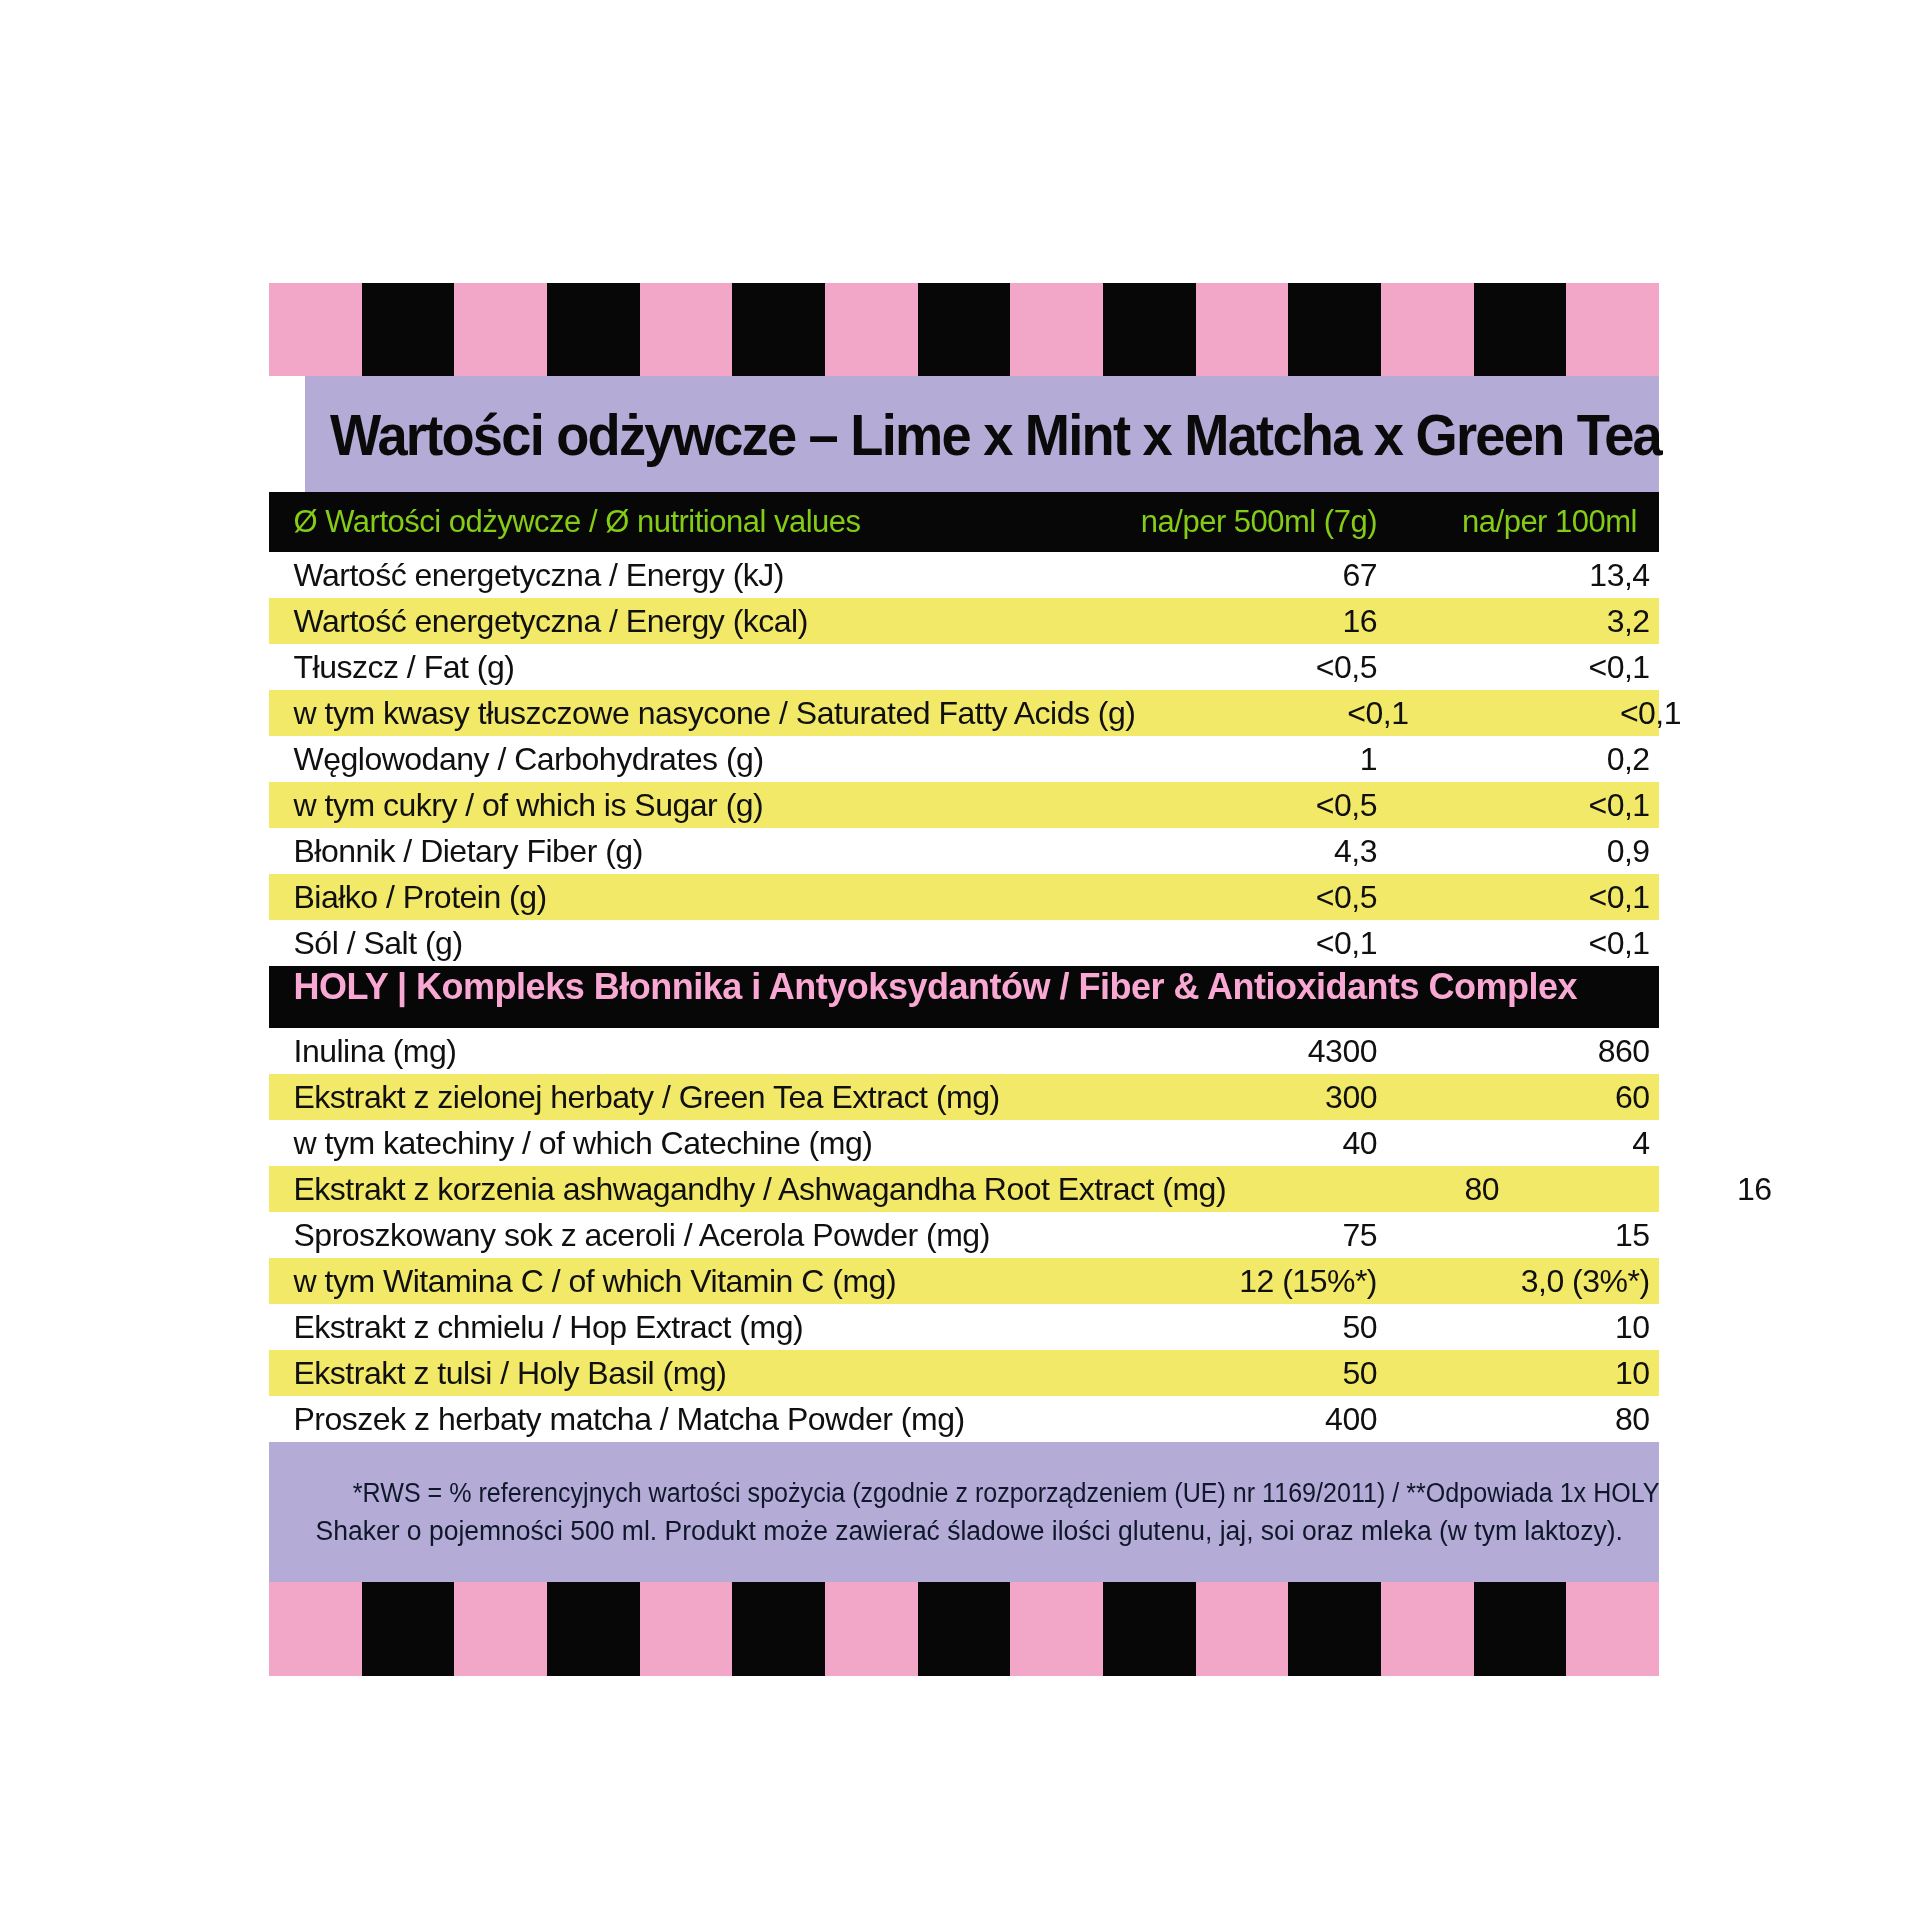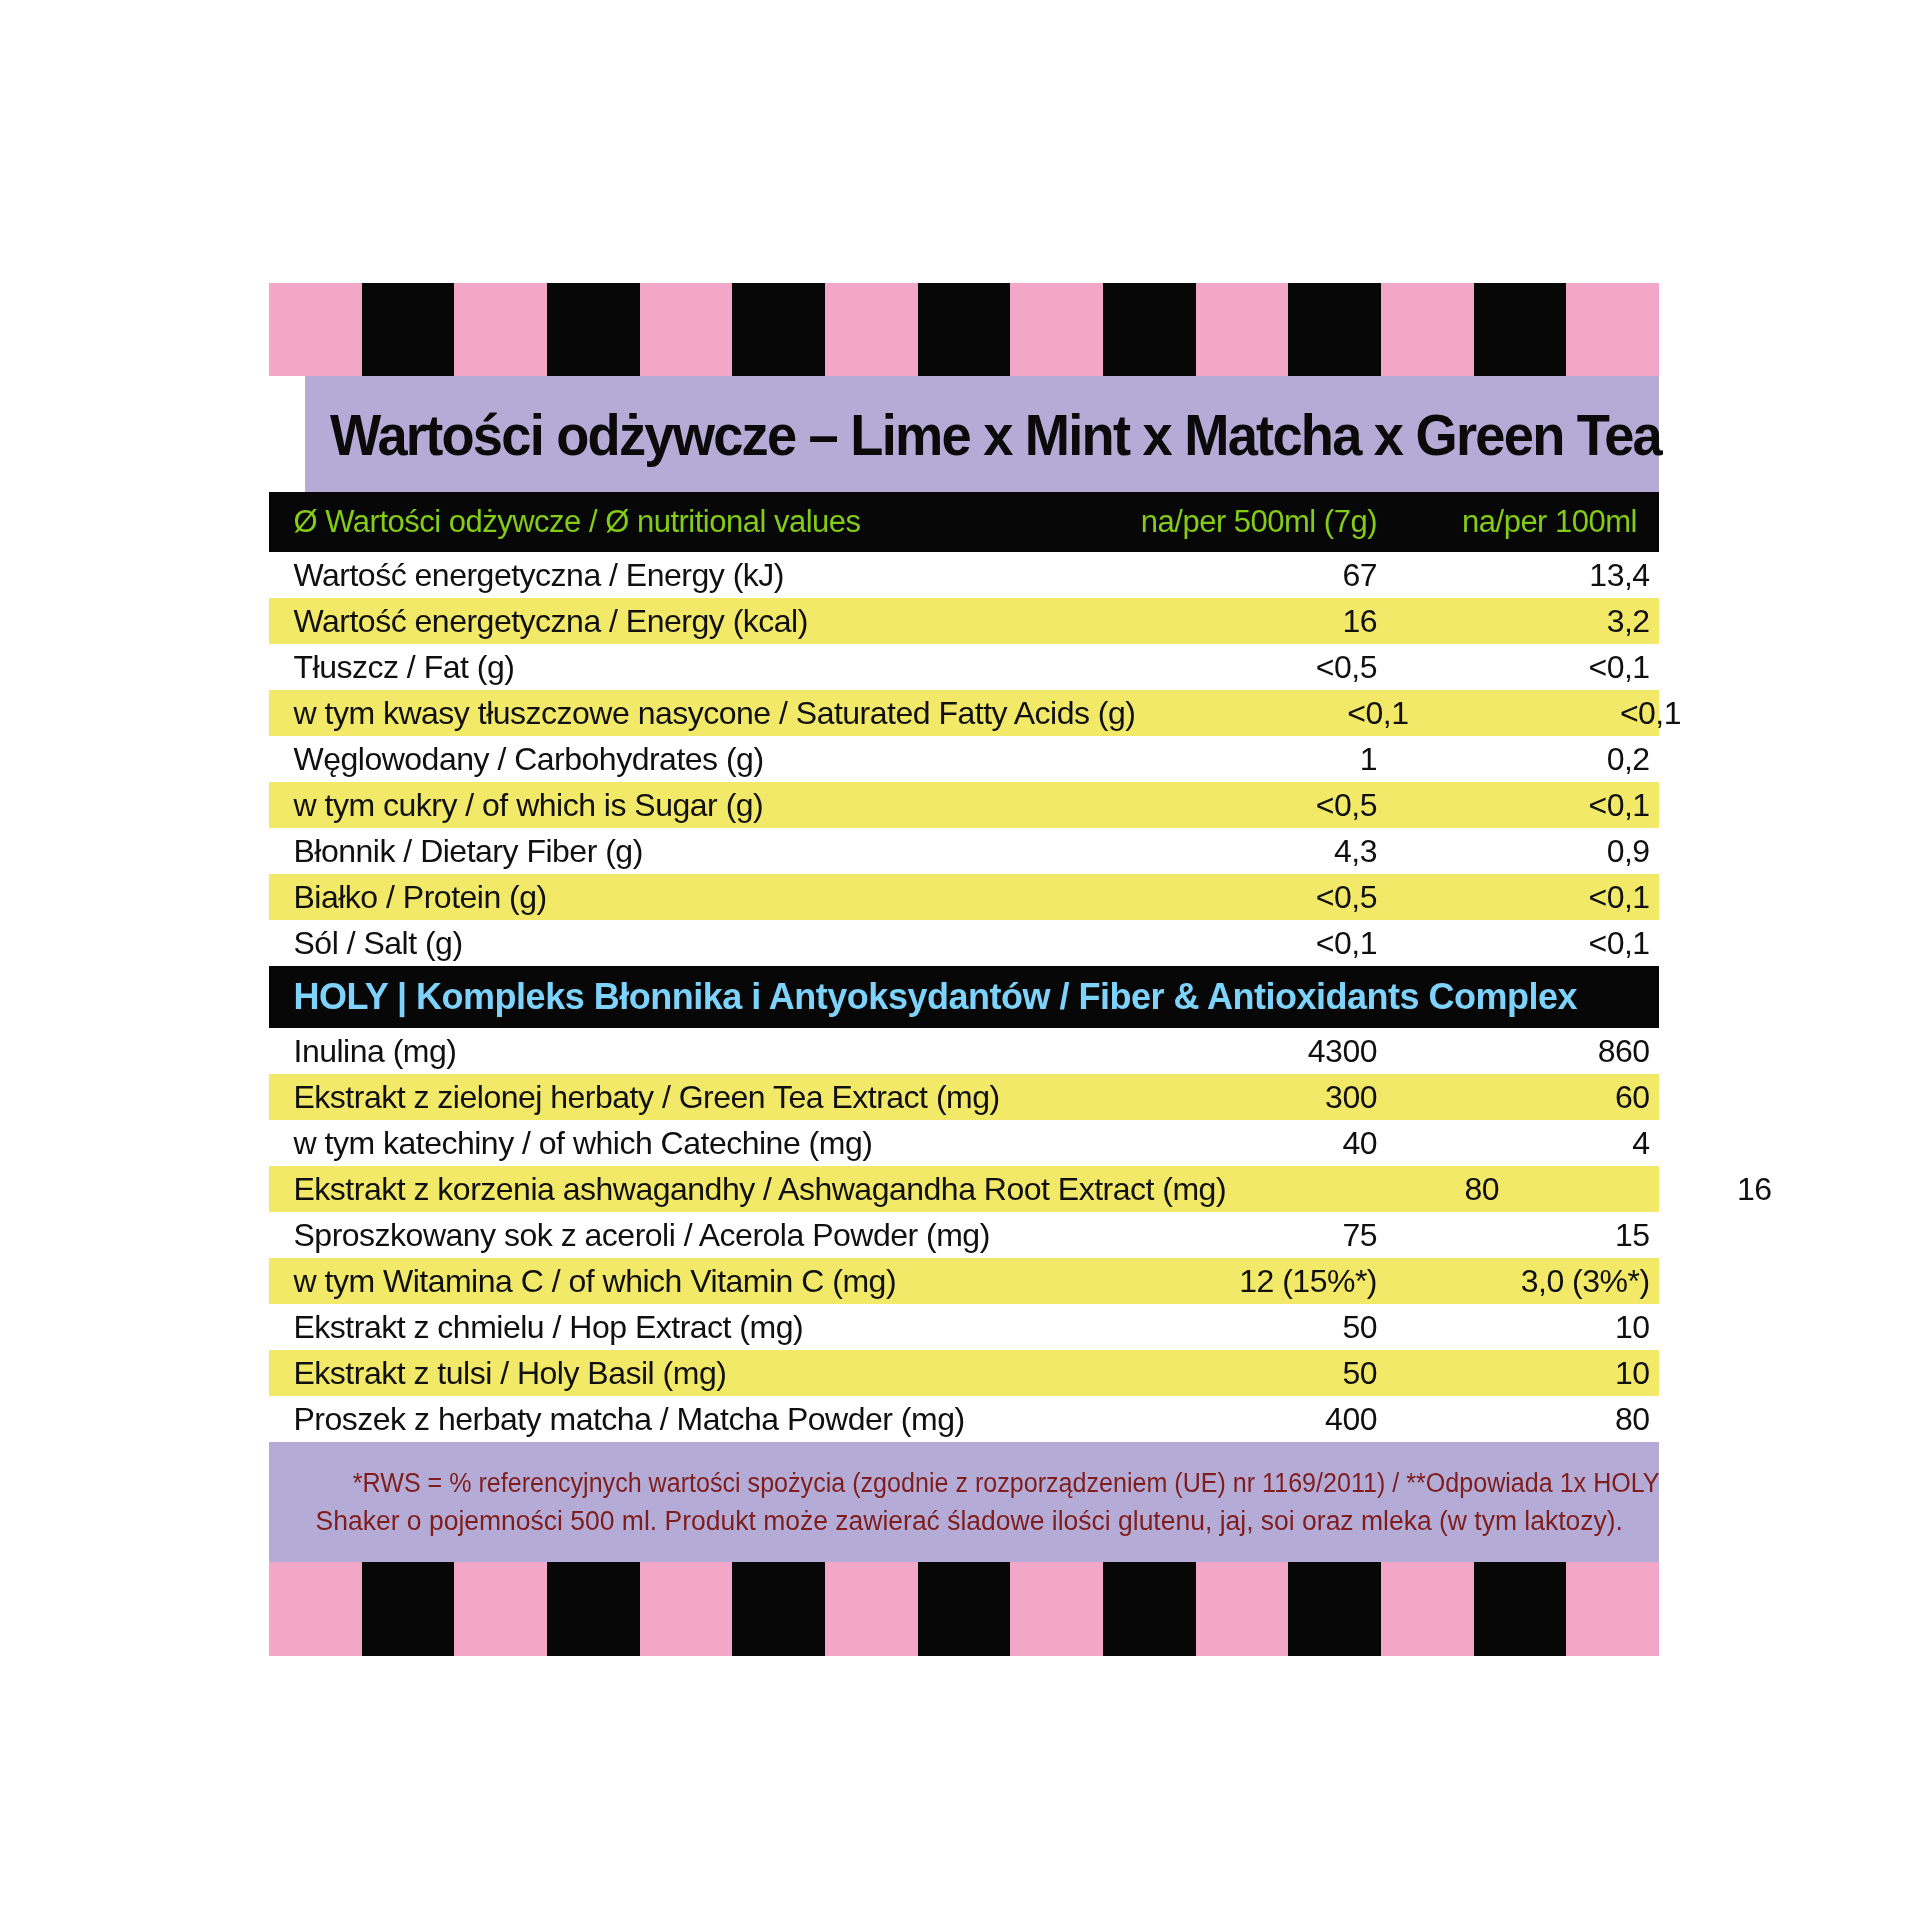--- a/index.html
+++ b/index.html
@@ -31,29 +31,29 @@
 
   
   .row { height:46px; display:grid; grid-template-columns:1fr 273px 282px;
          align-items:center; font-size:32px; letter-spacing:-0.5px; }
   .rows .row:nth-child(even) { background:var(--yellow,#f2e968); }
   .cell.lab { padding-left:24.5px; overflow:visible; }
   .cell.v1  { text-align:right; white-space:nowrap; }
   .cell.v2  { text-align:right; padding-right:9.4px; white-space:nowrap; }
 
   
-  .section-band { height:62px; background:var(--black,#070707); color:#7dd3fc;
-                  display:flex; align-items:center; padding:0 24.5px; box-sizing:border-box;
+  .section-band { height:62px; background:var(--black,#070707); color:#f9a8d4;
+                  display:flex; align-items:flex-start; padding:0 24.5px; box-sizing:border-box;
                   font-size:36px; font-weight:700; letter-spacing:-0.5px; }
 
   
-  .footnote { height:120px; background:var(--purple,#b4abd7);
+  .footnote { height:140px; background:var(--purple,#b4abd7);
               display:flex; flex-direction:column; justify-content:center;
               text-align:center; font-size:27px; line-height:38px;
-              color:#7f1d1d; padding:0 34px; box-sizing:border-box; }
+              color:#0f172a; padding:0 34px; box-sizing:border-box; }
   .footnote > div { white-space:nowrap; }
 
   
   .fit { display:inline-block; white-space:nowrap; transform-origin:left center; }
   .fit-center { transform-origin:center center; }
 </style>
 </head>
 <body>
 
 <div class="canvas">

